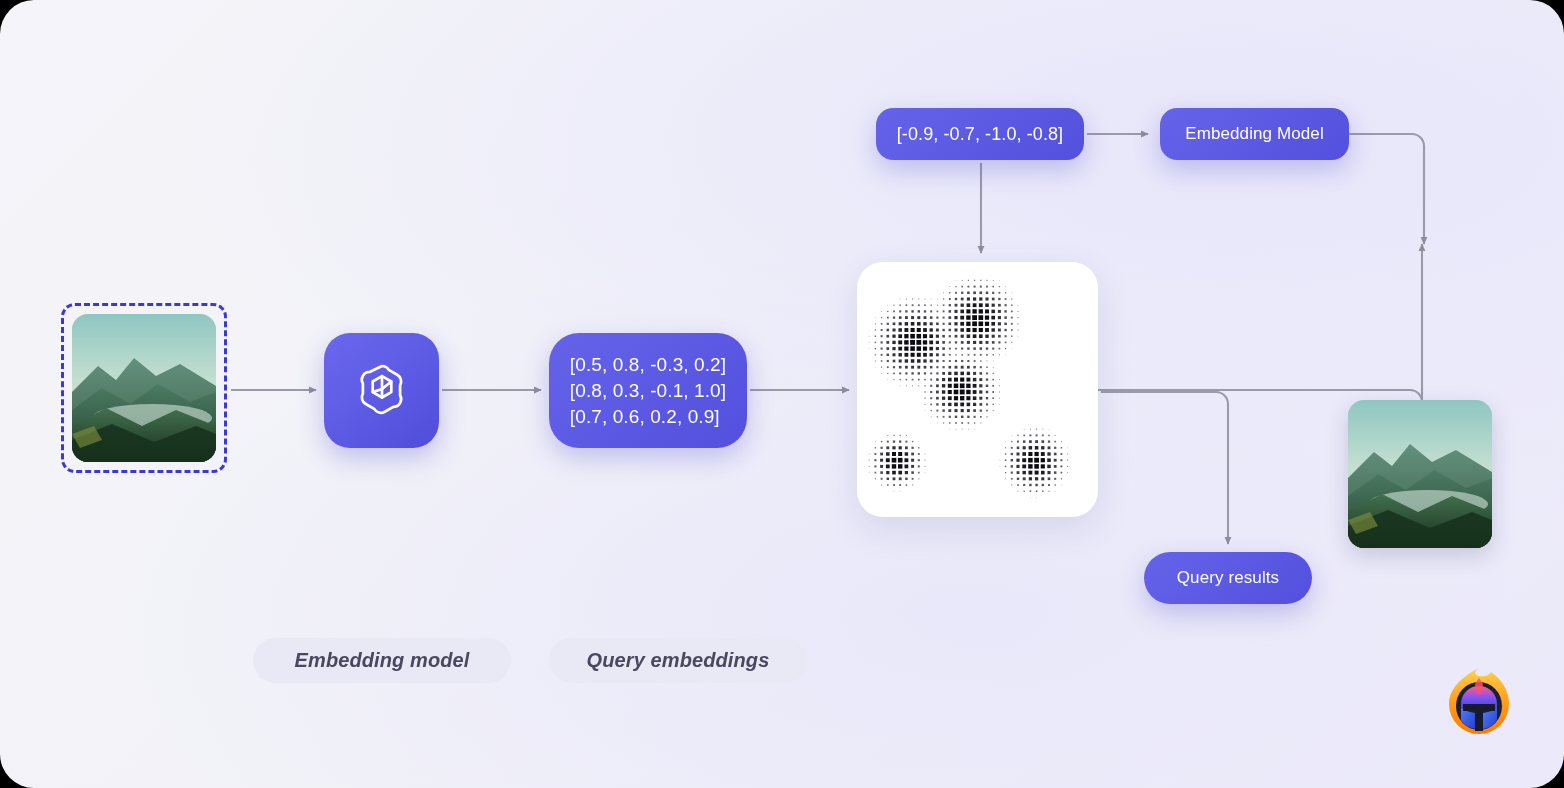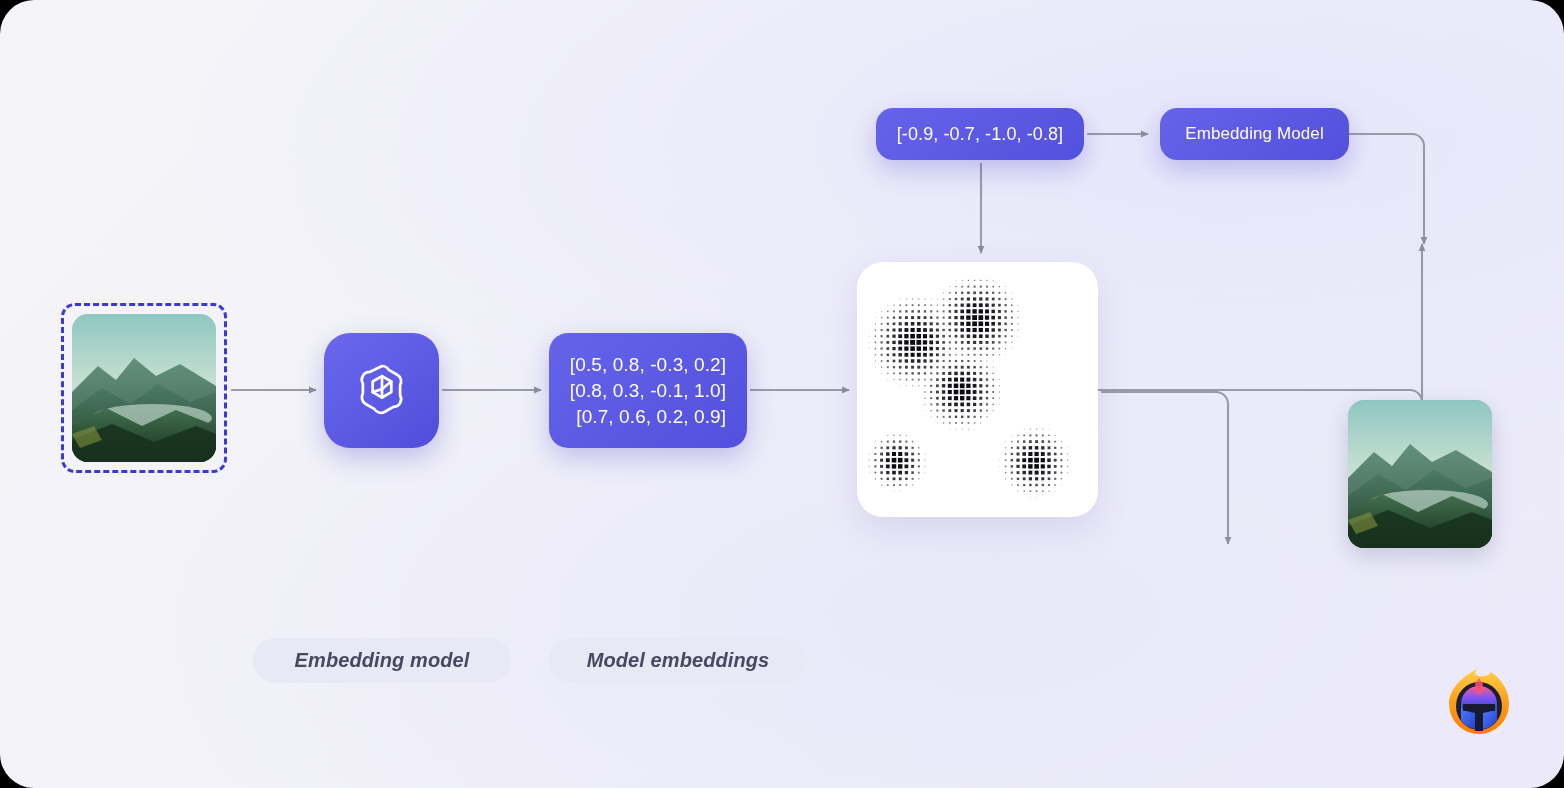--- a/index.html
+++ b/index.html
@@ -14,26 +14,26 @@
       radial-gradient(90% 80% at 62% 78%, #e9e8fa 0%, rgba(233,232,250,0) 60%),
       linear-gradient(135deg,#f4f4f9 0%,#f2f2f8 45%,#eceafa 100%);
   }
 
   .node{position:absolute;box-sizing:border-box;}
 
   
   .indigo{
     background:linear-gradient(140deg,#6663ea 0%,#5250dd 100%);
     color:#fff;display:flex;align-items:center;justify-content:center;
-    text-align:right;
+    text-align:left;
     box-shadow:0 10px 26px rgba(76,73,200,.28);
   }
 
   #vec-embeddings{
-    left:549px;top:333px;width:198px;height:115px;border-radius:19px;
+    left:549px;top:333px;width:198px;height:115px;border-radius:30px;
     font-size:19px;line-height:26px;font-weight:400;letter-spacing:.1px;
     white-space:pre-line;
   }
   #query-vector{
     left:876px;top:108px;width:208px;height:52px;border-radius:17px;
     font-size:18px;letter-spacing:.1px;
   }
   #embedding-model-pill{
     left:1160px;top:108px;width:189px;height:52px;border-radius:17px;
     font-size:17px;letter-spacing:.1px;
@@ -789,35 +789,36 @@
           <rect x="173.11" y="235.11" width="0.58" height="0.58" opacity="0.44"></rect>
           <rect x="179.29" y="235.09" width="0.62" height="0.62" opacity="0.45"></rect>
         </g>
     </svg>
   </div>
 
   <div class="node indigo" id="query-vector">[-0.9, -0.7, -1.0, -0.8]</div>
 
   <div class="node indigo" id="embedding-model-pill">Embedding Model</div>
 
+  <div class="node indigo" id="query-results-pill">Query results</div>
 
   <div class="node photo" id="result-photo">
     <svg viewBox="0 0 144 148" preserveAspectRatio="none">
       <rect width="144" height="148" fill="url(#sky1)"></rect>
       <path d="M0,78 L26,52 L44,66 L62,44 L84,62 L108,50 L144,72 L144,148 L0,148 Z" fill="url(#mg1)" opacity="0.92"></path>
       <path d="M0,96 L30,74 L58,90 L86,70 L118,88 L144,78 L144,148 L0,148 Z" fill="url(#mg2)" opacity="0.9"></path>
       <ellipse cx="80" cy="104" rx="60" ry="14" fill="#dff0e6" opacity="0.55"></ellipse>
       <path d="M0,112 L34,94 L70,112 L104,96 L144,112 L144,148 L0,148 Z" fill="url(#fg1)"></path>
       <path d="M0,126 L40,110 L82,128 L124,112 L144,120 L144,148 L0,148 Z" fill="#16301c" opacity="0.85"></path>
       <path d="M0,120 L22,112 L30,126 L8,134 Z" fill="#8d9b3f" opacity="0.55"></path>
     </svg>
   </div>
 
   <div class="node chip" id="chip-0">Embedding model</div>
-  <div class="node chip" id="chip-1">Model embeddings</div>
+  <div class="node chip" id="chip-1">Query embeddings</div>
 
   <div class="node" id="brand-badge">
     <svg viewBox="0 0 76 76">
       <defs>
         <linearGradient id="flame" x1="0" y1="0" x2="0" y2="1">
           <stop offset="0" stop-color="#ffd24a"></stop>
           <stop offset="0.5" stop-color="#ff9f1c"></stop>
           <stop offset="1" stop-color="#ff7a00"></stop>
         </linearGradient>
         <linearGradient id="helm" x1="0" y1="0" x2="0" y2="1">

